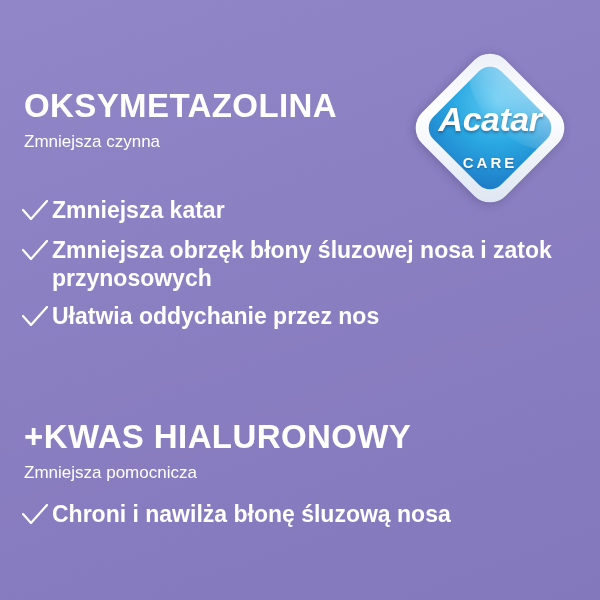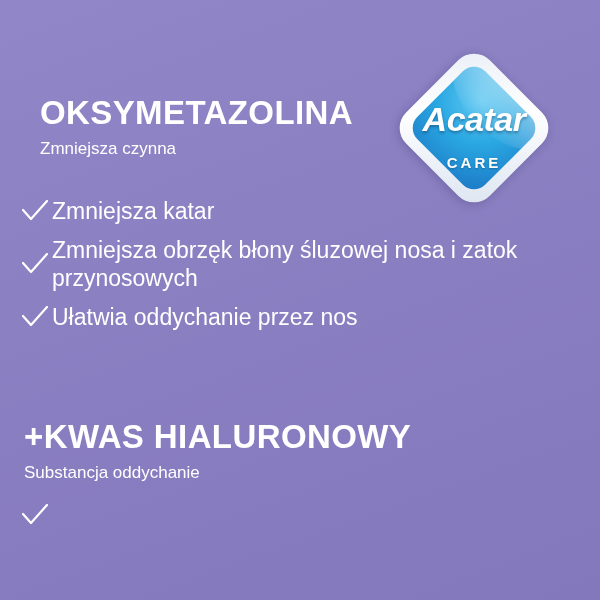--- a/index.html
+++ b/index.html
@@ -18,21 +18,21 @@
     width: 600px;
     height: 600px;
     background: linear-gradient(160deg, #9186c8 0%, #8a7fc1 45%, #8478bd 100%);
     box-sizing: border-box;
   }
 
   
   .logo-wrap {
     position: absolute;
     top: 42px;
-    right: 40px;
+    right: 24px;
     width: 172px;
     height: 172px;
   }
   .logo-diamond {
     position: absolute;
     left: 50%;
     top: 50%;
     width: 118px;
     height: 118px;
     margin-left: -59px;
@@ -94,21 +94,21 @@
     letter-spacing: 3px;
     line-height: 1;
     text-shadow: 0 1px 2px rgba(10, 50, 90, 0.4);
   }
 
   
   .section {
     position: absolute;
     left: 24px;
   }
-  .sec-ingredient { top: 96px; margin-left: 16px; }
+  .sec-ingredient { top: 89px; }
   .sec-ha { top: 420px; }
 
   .heading {
     font-size: 33px;
     font-weight: bold;
     color: #ffffff;
     letter-spacing: 0.4px;
     line-height: 1.05;
     margin: 0;
   }
@@ -124,22 +124,23 @@
     left: 18px;
     list-style: none;
     margin: 0;
     padding: 0;
   }
   .bullets-1 { top: 196px; width: 545px; }
   .bullets-2 { top: 500px; width: 560px; }
 
   .bullet {
     display: flex;
-    align-items: center;
+    align-items: flex-start;
     margin-bottom: 10px;
+    font-weight: bold;
   }
   .check {
     flex: 0 0 34px;
     width: 34px;
     height: 30px;
     position: relative;
   }
   .check svg {
     position: absolute;
     left: 4px;
@@ -192,26 +193,27 @@
         <svg width="26" height="22" viewBox="0 0 26 22" fill="none" xmlns="http://www.w3.org/2000/svg">
           <path d="M1 10 L9 19 L25 1" stroke="#ffffff" stroke-width="2.2" fill="none" stroke-linecap="round" stroke-linejoin="round"></path>
         </svg>
       </span>
       <span class="bullet-text">Ułatwia oddychanie przez nos</span>
     </li>
   </ul>
 
   <div class="section sec-ha">
     <h1 class="heading">+KWAS HIALURONOWY</h1>
-    <p class="subheading">Substancja oddychanie</p>
+    <p class="subheading">Zmniejsza pomocnicza</p>
   </div>
 
   <ul class="bullets bullets-2">
     <li class="bullet">
       <span class="check">
         <svg width="26" height="22" viewBox="0 0 26 22" fill="none" xmlns="http://www.w3.org/2000/svg">
           <path d="M1 10 L9 19 L25 1" stroke="#ffffff" stroke-width="2.2" fill="none" stroke-linecap="round" stroke-linejoin="round"></path>
         </svg>
       </span>
+      <span class="bullet-text">Chroni i nawilża błonę śluzową nosa</span>
     </li>
   </ul>
 
 </div>
 
 </body></html>

